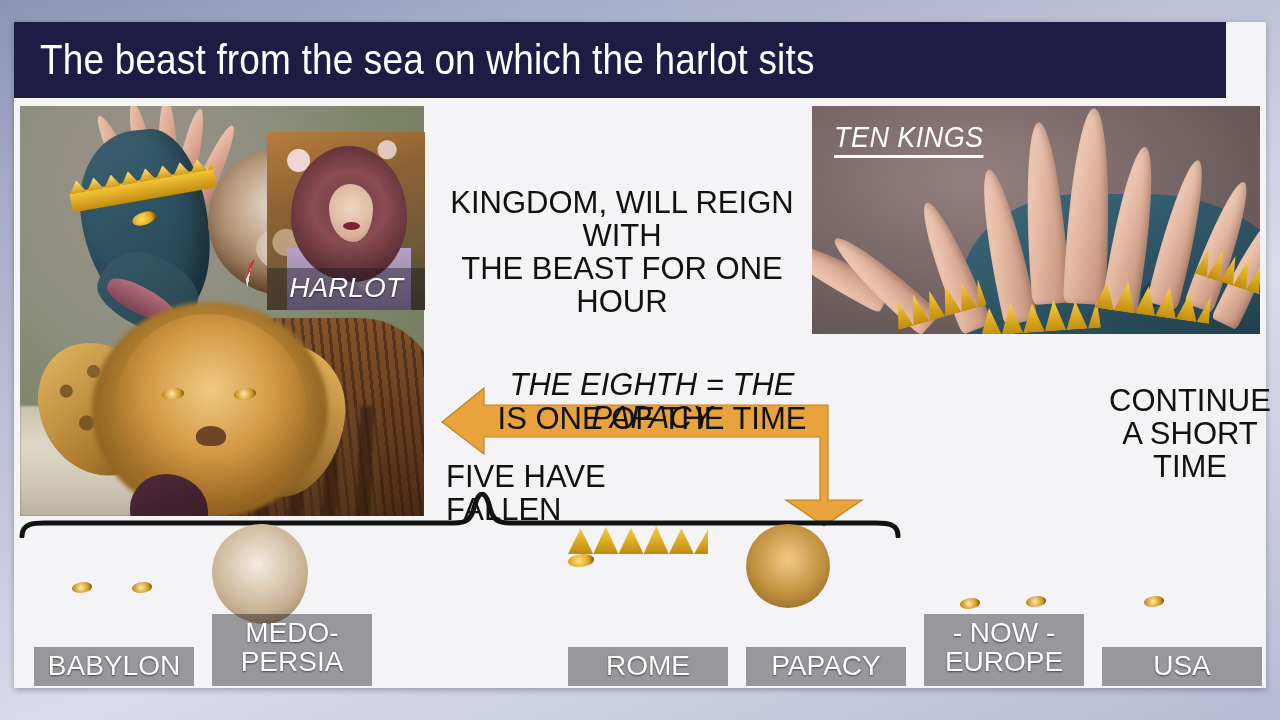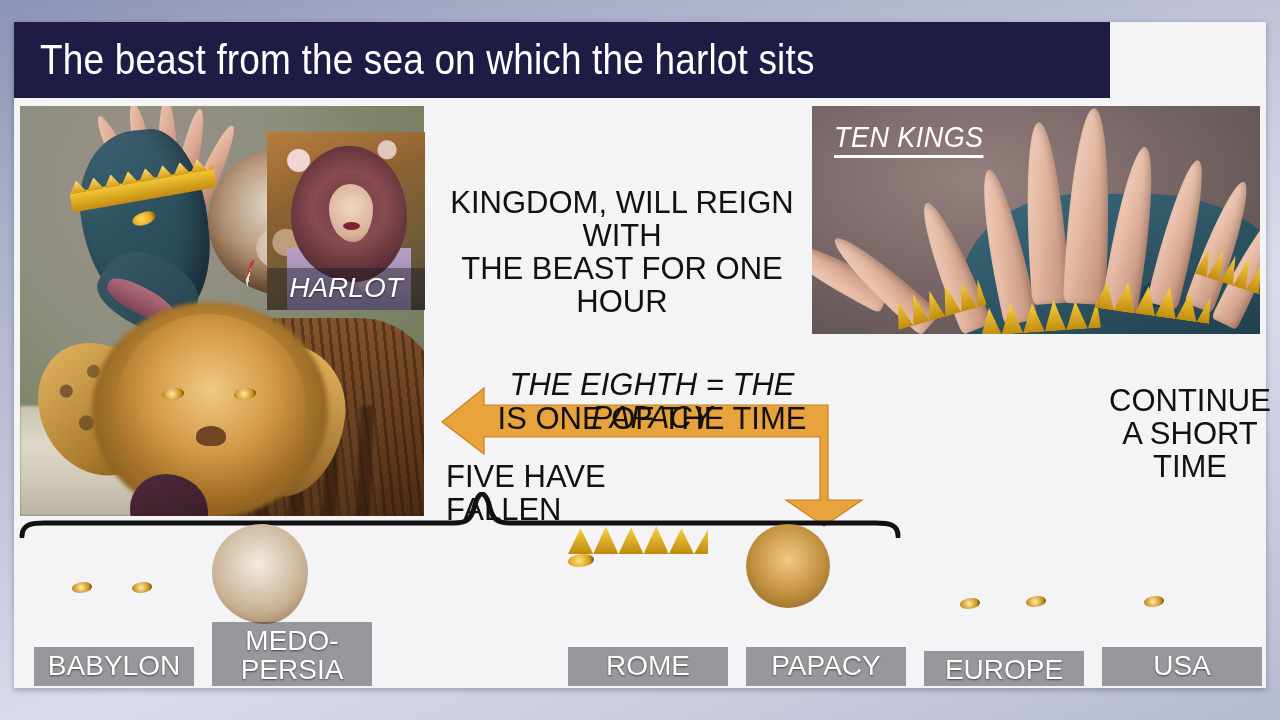--- a/index.html
+++ b/index.html
@@ -12,21 +12,21 @@
 
   
   #slide {
     position: absolute; left: 14px; top: 22px; width: 1252px; height: 666px;
     background: #f4f4f7;
     box-shadow: 0 2px 6px rgba(40,40,70,.35);
   }
 
   
   #titlebar {
-    position: absolute; left: 0; top: 0; width: 1096px; height: 76px;
+    position: absolute; left: 0; top: 0; width: 1212px; height: 76px;
     background: #1e1b45;
   }
   #titletext {
     position: absolute; left: 26px; top: 50%; transform: translateY(-50%);
     color: #ffffff; font-size: 42px; font-weight: 400;
     letter-spacing: .2px; white-space: nowrap;
     transform-origin: left center;
     transform: translateY(-50%) scaleX(.88);
   }
 
@@ -277,21 +277,21 @@
     position: absolute; top: 0; width: 160px; height: 162px; overflow: hidden;
   }
   .thumb .cap {
     position: absolute; left: 0; bottom: 0; width: 100%;
     background: rgba(25,25,30,.42);
     color: #fff; text-align: center;
     font-size: 28px; line-height: 1.04;
     padding: 4px 2px 6px;
     text-shadow: 0 1px 2px rgba(0,0,0,.55);
   }
-  .thumb .cap.two { padding-bottom: 2px; }
+  .thumb .cap.two { padding-bottom: 10px; }
 
   .tb-lion {
     inset: 0;
     background:
       radial-gradient(circle at 20% 30%, rgba(70,48,22,.5) 9px, transparent 10px),
       radial-gradient(circle at 50% 34%, #f3d294 0%, #d7a04a 34%, #9e6c25 68%, #5e3f13 100%);
   }
   .tb-lioneye { position:absolute; width:20px; height:11px; top:58px;
     background: radial-gradient(circle at 45% 50%, #ffeaa8,#c88f1d 65%,#4a3105);
     border-radius:60% 40% 60% 40%; }
@@ -492,20 +492,21 @@
       <div class="cap">
         <div>PAPACY</div>
       </div>
     </div>
 
     <div class="thumb" style="left:910px;">
       <div class="lyr tb-europe"></div>
       <div class="lyr tb-lioneye" style="left:36px;top:74px;"></div>
       <div class="lyr tb-lioneye" style="left:102px;top:72px;"></div>
       <div class="cap two">
+        <div>- NOW -</div>
         <div>EUROPE</div>
       </div>
     </div>
 
     <div class="thumb" style="left:1088px;">
       <div class="lyr tb-usa"></div>
       <div class="lyr tb-lioneye" style="left:42px;top:72px;"></div>
       <div class="cap">
         <div>USA</div>
       </div>

